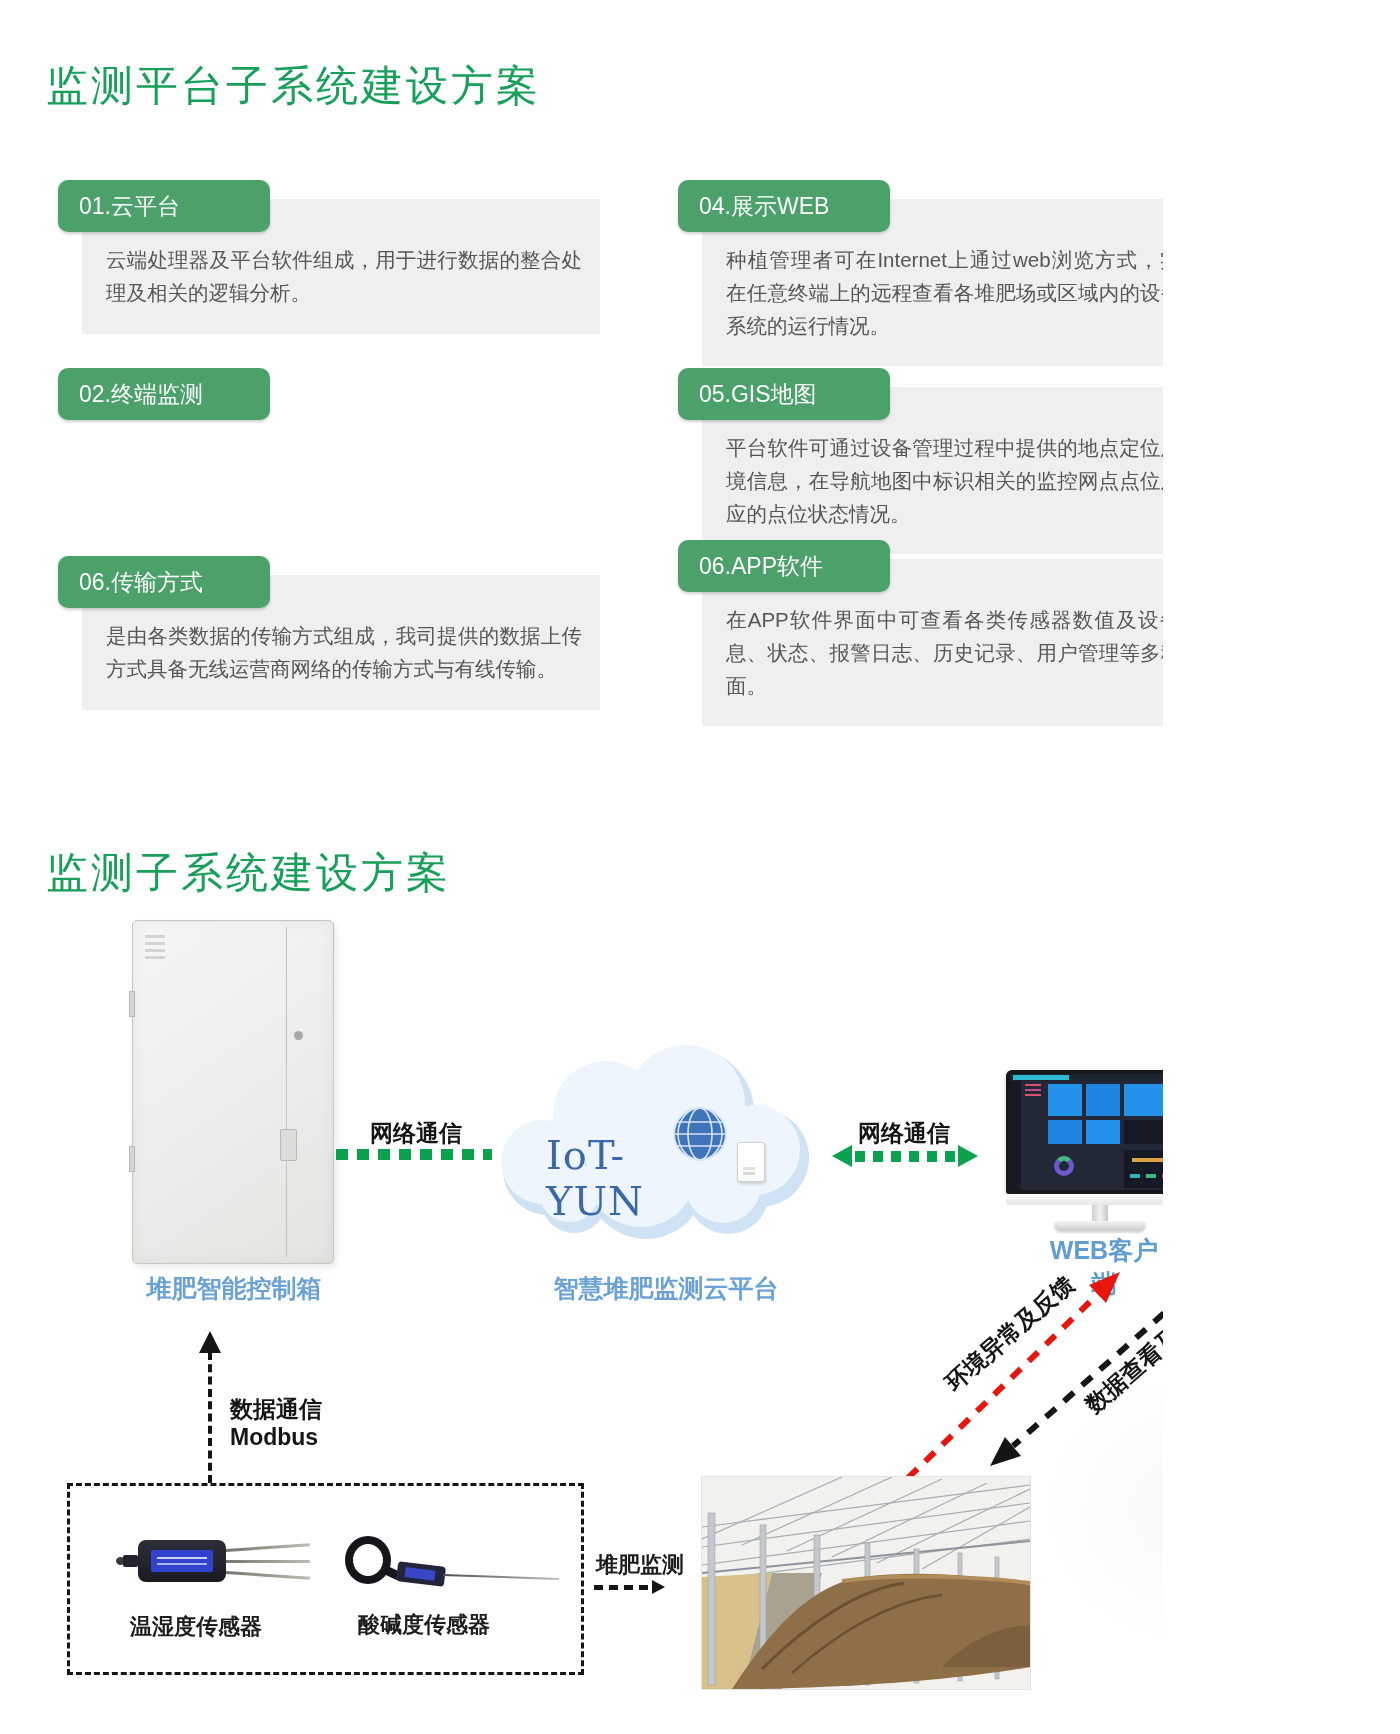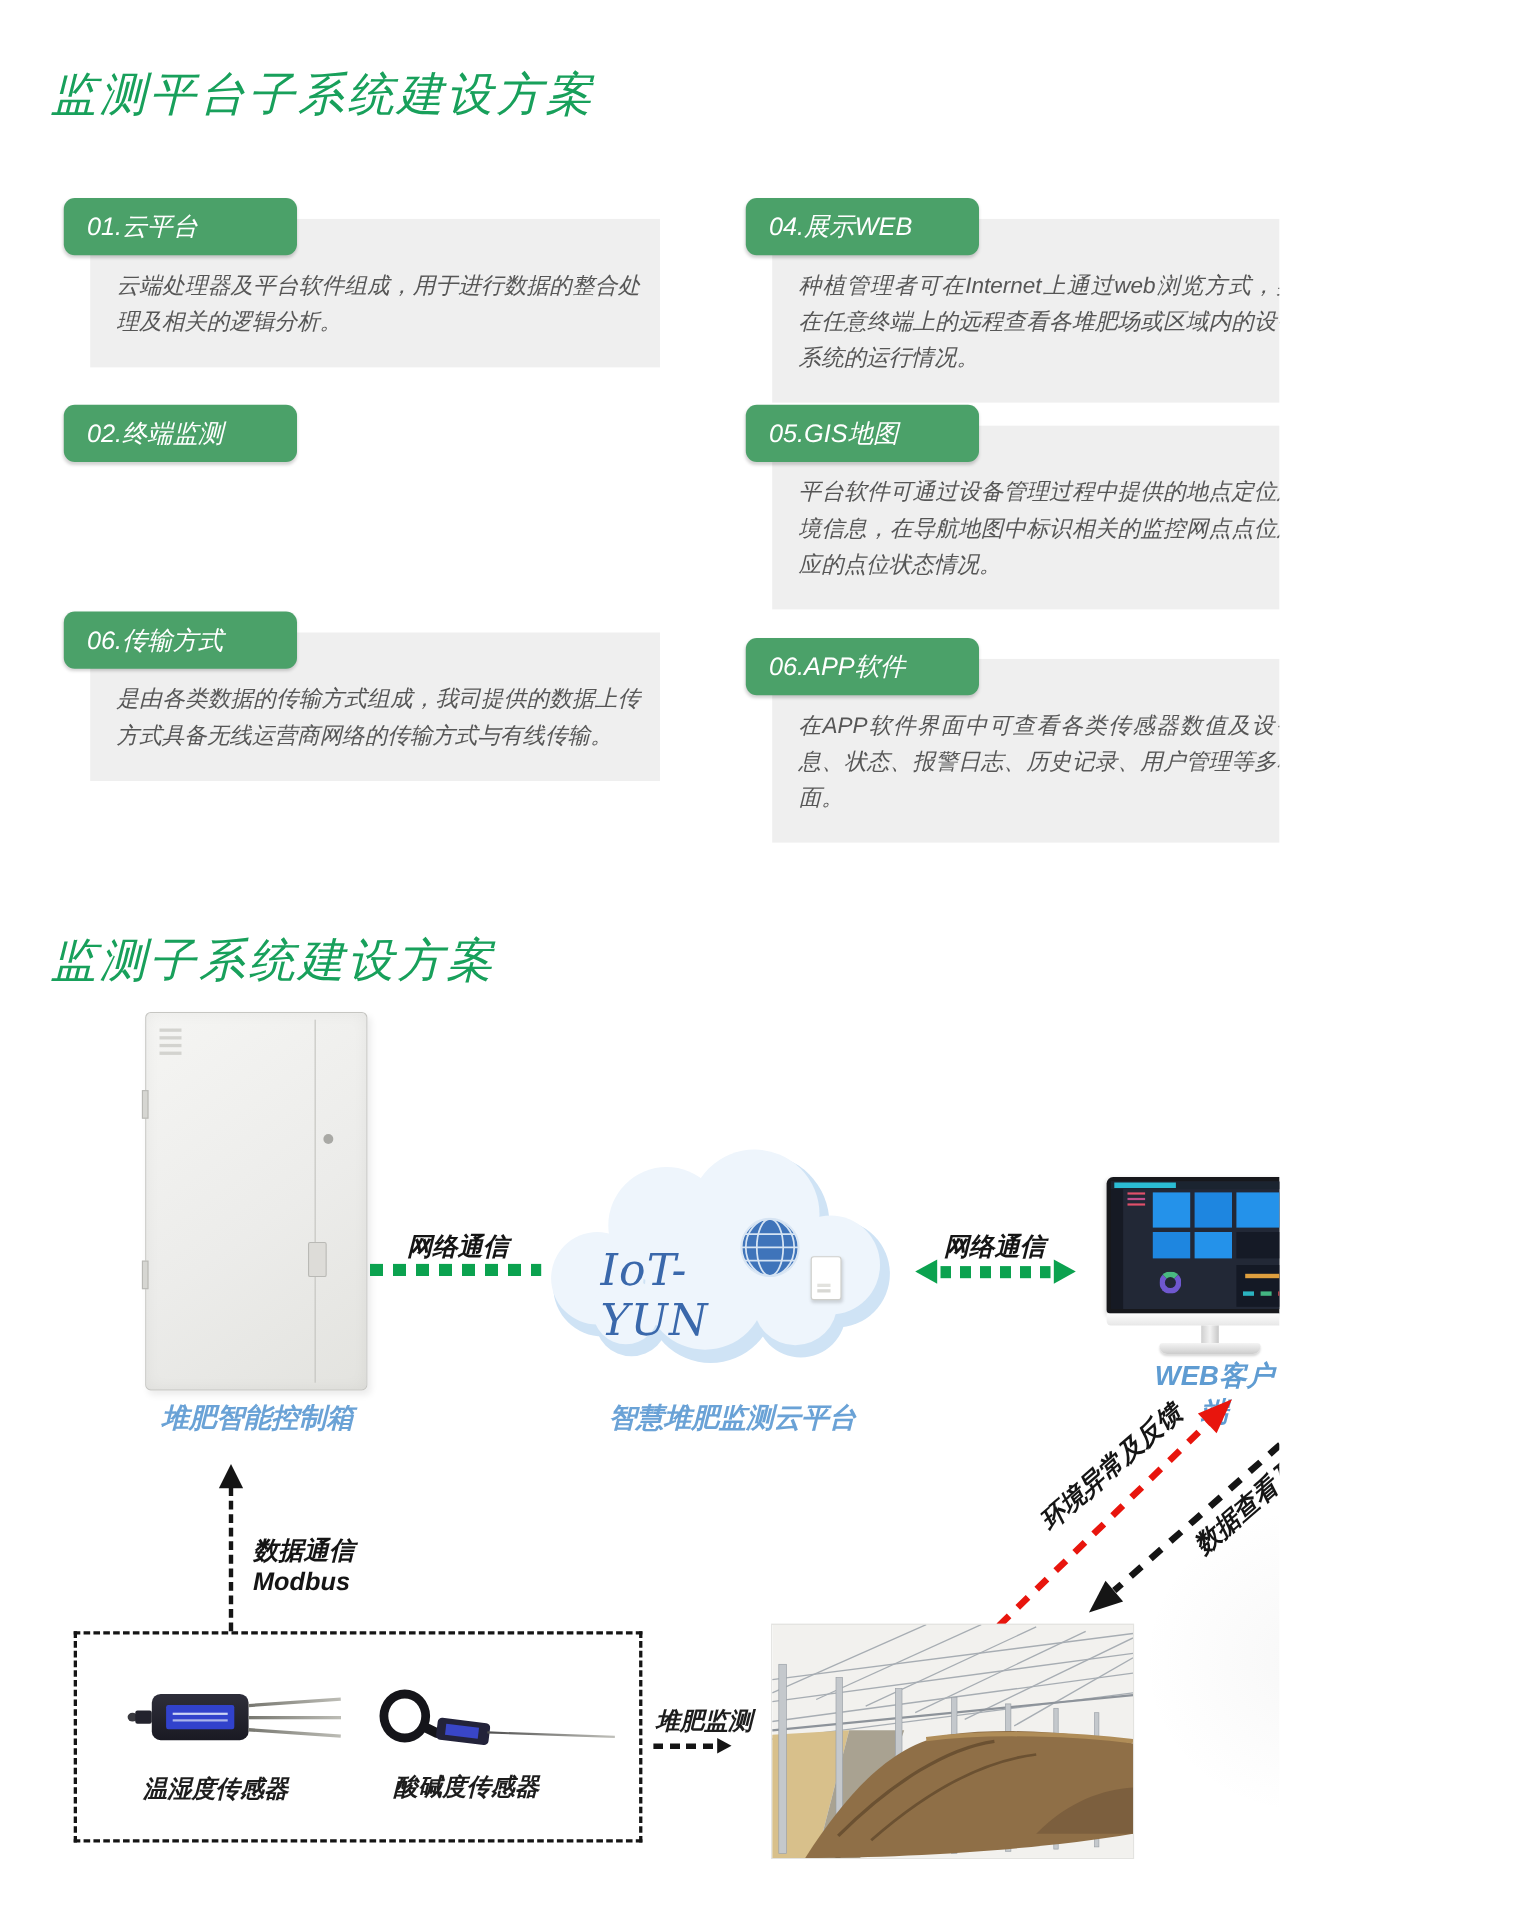--- a/index.html
+++ b/index.html
@@ -1,35 +1,35 @@
 <!DOCTYPE html>
 <html><head>
 <meta charset="utf-8">
 <style>
   * { margin:0; padding:0; box-sizing:border-box; }
   body { background:#ffffff; font-family:"Liberation Sans","DejaVu Sans",sans-serif; }
-  .page { position:relative; width:1163px; height:1734px; background:#fff; overflow:hidden;font-style:italic; }
+  .page { position:relative; width:1163px; height:1734px; background:#fff; overflow:hidden; }
 
   .section-title { position:absolute; left:46px; color:#18a05b; font-size:42px; letter-spacing:3px; font-weight:500; }
   #title1 { top:58px; }
   #title2 { top:845px; }
 
   
   .card { position:absolute; width:542px; }
   .card-tab { position:relative; z-index:2; width:212px; height:52px; border-radius:10px;
     background:#4ba169; color:#fff; font-size:23px; line-height:53px; padding-left:21px;
     box-shadow:0 2px 3px rgba(0,0,0,.18); }
   .card-body { position:relative; z-index:1; margin-left:24px; margin-top:-33px; background:#efefef;
     color:#565656; font-size:20.5px; line-height:1.6; padding:45px 18px 24px 24px; text-align:justify; }
   #card-01 { left:58px;  top:180px; }
   #card-02 { left:58px;  top:368px; }
   #card-03 { left:58px;  top:556px; }
   #card-04 { left:678px; top:180px; }
   #card-05 { left:678px; top:368px; }
-  #card-06 { left:678px; top:580px; }
+  #card-06 { left:678px; top:540px; }
 
   
   .diagram { position:absolute; left:0; top:900px; width:1400px; height:834px; }
   .d { position:absolute; }
 
   
   .cabinet { left:132px; top:20px; width:202px; height:344px; border:1px solid #c6c6c2; border-radius:5px;
     background:linear-gradient(145deg,#f5f5f3 0%,#ececea 55%,#e3e3df 100%);
     box-shadow:inset 0 0 14px rgba(0,0,0,.05), 3px 4px 7px rgba(0,0,0,.08); }
   .cabinet-seam { position:absolute; right:46px; top:6px; bottom:6px; border-left:1px solid #c2c2be; }

